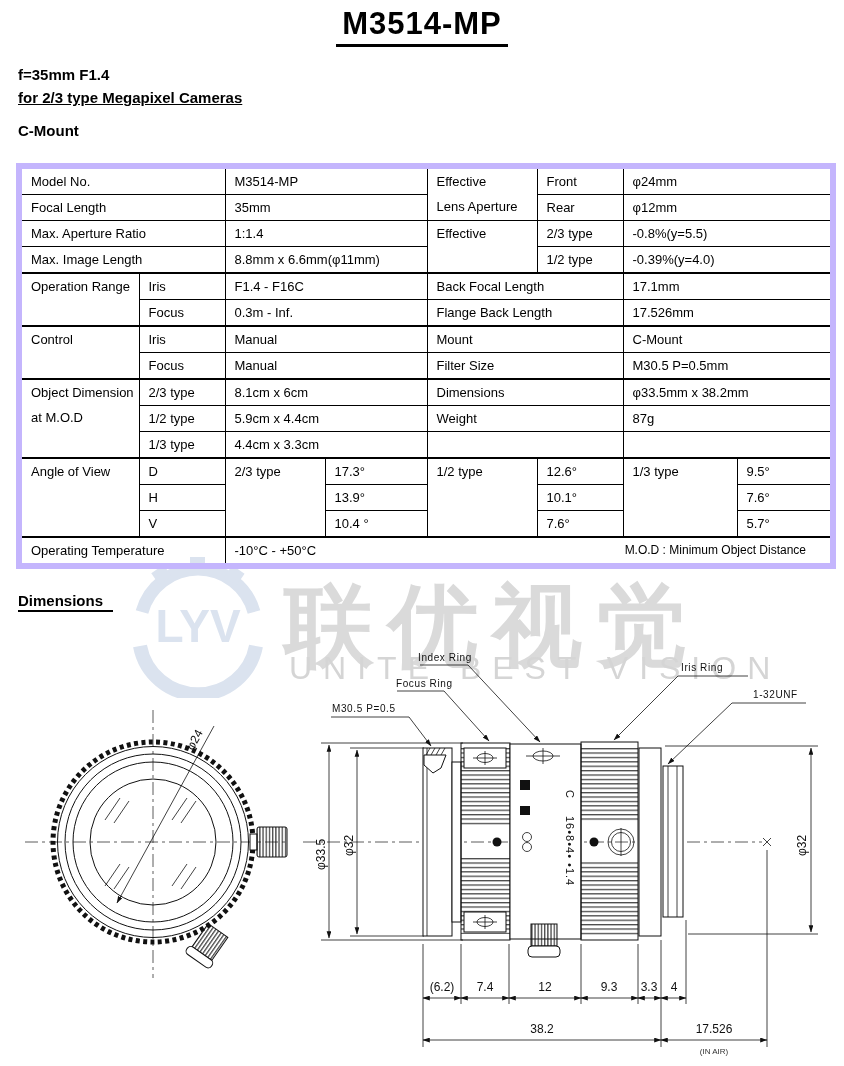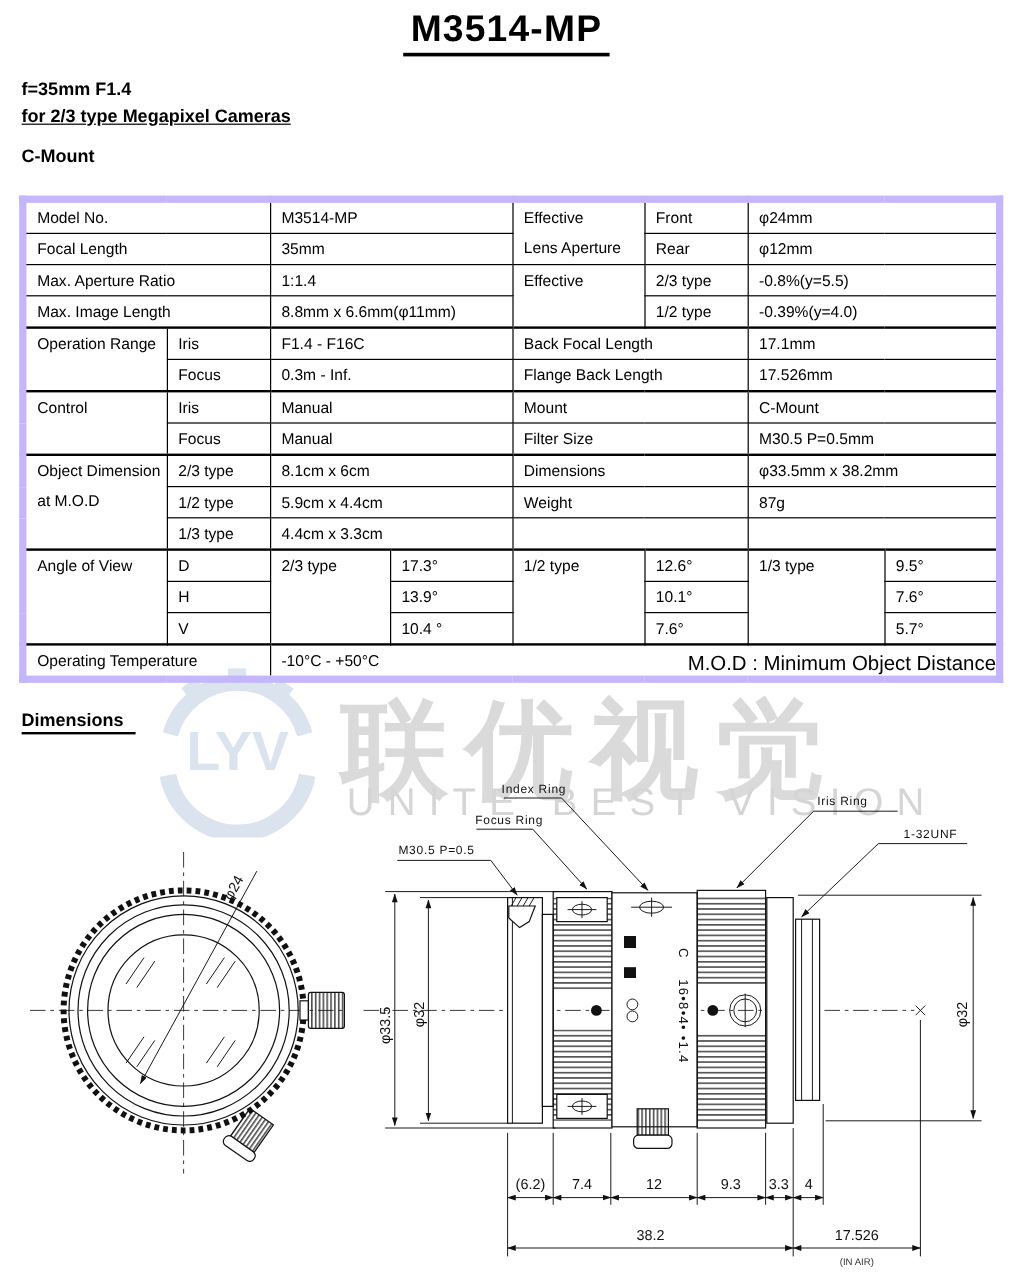--- a/index.html
+++ b/index.html
@@ -9,21 +9,21 @@
   #title-wrap{left:0;top:6px;width:844px;text-align:center;z-index:3;}
   #title-wrap span{display:inline-block;font-size:31px;font-weight:bold;letter-spacing:1px;border-bottom:3px solid #000;padding:0 6px 2px 6px;}
   .subline{left:18px;font-size:15px;font-weight:bold;z-index:3;}
   
   #spec{position:absolute;left:16px;top:163px;width:814px;border-collapse:collapse;table-layout:fixed;border:6px solid #c4b5fd;z-index:3;background:transparent;}
   #spec td{border:1px solid #000;font-size:13px;height:25px;line-height:25px;padding:0 2px 0 9px;white-space:nowrap;overflow:hidden;vertical-align:middle;}
   #spec td.vt{vertical-align:top;}
   #spec td div{line-height:25px;}
   #spec tr.bt2 td{border-top-width:2px;}
   
-  #mod-note{left:430px;top:543px;width:400px;text-align:right;font-size:17px;z-index:3;}
+  #mod-note{left:406px;top:543px;width:400px;text-align:right;font-size:12px;z-index:3;}
   #dim-heading{left:18px;top:592px;z-index:3;}
   #dim-heading span{display:inline-block;font-size:15px;font-weight:bold;border-bottom:2px solid #000;padding:0 10px 1px 0;}
   
   #watermark{z-index:0;}
   #wm-cn{position:absolute;left:284px;top:554px;font-size:90px;font-weight:bold;color:#dadada;letter-spacing:14px;line-height:1;white-space:nowrap;margin-top:27px;}
   #wm-en{position:absolute;left:289px;top:650px;font-size:32px;color:#d5d5d5;letter-spacing:11px;white-space:nowrap;}
   #wm-logo{position:absolute;left:128px;top:556px;}
   
   #drawing{position:absolute;left:0;top:0;z-index:2;pointer-events:none;}
   #drawing .ln{stroke:#111;stroke-width:1;fill:none;}

